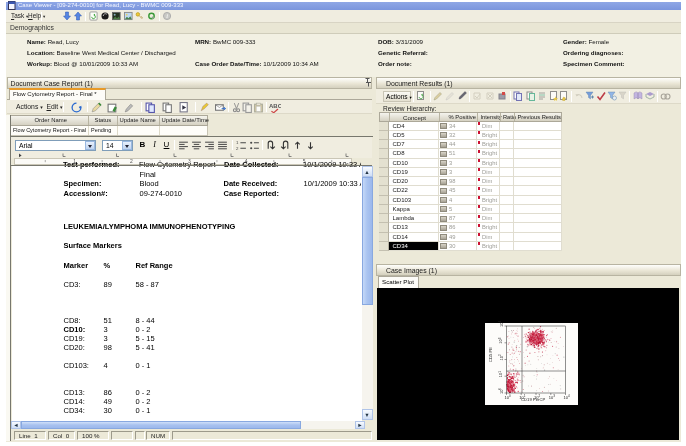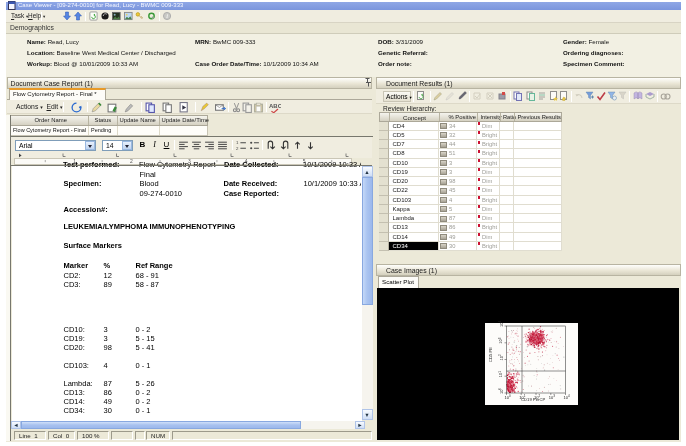--- a/index.html
+++ b/index.html
@@ -279,69 +279,64 @@
 <div class="abs" style="top:4.0px;left:0;height:9px;width:100%;">
       <span class="abs" style="left:128px;font-size:7.5px;font-weight:normal;white-space:nowrap;">Final</span>
     </div>
     <div class="abs" style="top:13.5px;left:0;height:9px;width:100%;">
       <span class="abs" style="left:52px;font-size:7.5px;font-weight:bold;white-space:nowrap;">Specimen:</span>
       <span class="abs" style="left:128px;font-size:7.5px;font-weight:normal;white-space:nowrap;">Blood</span>
       <span class="abs" style="left:212px;font-size:7.5px;font-weight:bold;white-space:nowrap;">Date Received:</span>
       <span class="abs" style="left:292px;font-size:7.5px;font-weight:normal;white-space:nowrap;">10/1/2009 10:33 AM</span>
     </div>
     <div class="abs" style="top:23.0px;left:0;height:9px;width:100%;">
-      <span class="abs" style="left:52px;font-size:7.5px;font-weight:bold;white-space:nowrap;margin-top:16px;">Accession#:</span>
+      <span class="abs" style="left:52px;font-size:7.5px;font-weight:bold;white-space:nowrap;">Accession#:</span>
       <span class="abs" style="left:128px;font-size:7.5px;font-weight:normal;white-space:nowrap;">09-274-0010</span>
       <span class="abs" style="left:212px;font-size:7.5px;font-weight:bold;white-space:nowrap;">Case Reported:</span>
     </div>
     <div class="abs" style="top:56.0px;left:0;height:9px;width:100%;">
       <span class="abs" style="left:52px;font-size:7.5px;font-weight:bold;white-space:nowrap;">LEUKEMIA/LYMPHOMA IMMUNOPHENOTYPING</span>
     </div>
     <div class="abs" style="top:75.5px;left:0;height:9px;width:100%;">
       <span class="abs" style="left:52px;font-size:7.5px;font-weight:bold;white-space:nowrap;">Surface Markers</span>
     </div>
     <div class="abs" style="top:95.5px;left:0;height:9px;width:100%;">
       <span class="abs" style="left:52px;font-size:7.5px;font-weight:bold;white-space:nowrap;">Marker</span>
       <span class="abs" style="left:92px;font-size:7.5px;font-weight:bold;white-space:nowrap;">%</span>
       <span class="abs" style="left:124px;font-size:7.5px;font-weight:bold;white-space:nowrap;">Ref Range</span>
     </div>
-    <div class="abs" style="top:105.0px;left:0;height:9px;width:100%;">
-      <span class="abs" style="left:52px;font-size:7.5px;font-weight:normal;white-space:nowrap;">CD2:</span>
-      <span class="abs" style="left:92px;font-size:7.5px;font-weight:normal;white-space:nowrap;">12</span>
-      <span class="abs" style="left:124px;font-size:7.5px;font-weight:normal;white-space:nowrap;">68 - 91</span>
-    </div>
     <div class="abs" style="top:114.0px;left:0;height:9px;width:100%;">
       <span class="abs" style="left:52px;font-size:7.5px;font-weight:normal;white-space:nowrap;">CD3:</span>
       <span class="abs" style="left:92px;font-size:7.5px;font-weight:normal;white-space:nowrap;">89</span>
       <span class="abs" style="left:124px;font-size:7.5px;font-weight:normal;white-space:nowrap;">58 - 87</span>
     </div>
+    <div class="abs" style="top:150.0px;left:0;height:9px;width:100%;">
+      <span class="abs" style="left:52px;font-size:7.5px;font-weight:normal;white-space:nowrap;">CD8:</span>
+      <span class="abs" style="left:92px;font-size:7.5px;font-weight:normal;white-space:nowrap;">51</span>
+      <span class="abs" style="left:124px;font-size:7.5px;font-weight:normal;white-space:nowrap;">8 - 44</span>
+    </div>
     <div class="abs" style="top:159.0px;left:0;height:9px;width:100%;">
-      <span class="abs" style="left:52px;font-size:7.5px;font-weight:normal;white-space:nowrap;">CD10:</span>
+      <span class="abs" style="left:52px;font-size:7.5px;font-weight:bold;white-space:nowrap;">CD10:</span>
       <span class="abs" style="left:92px;font-size:7.5px;font-weight:normal;white-space:nowrap;">3</span>
       <span class="abs" style="left:124px;font-size:7.5px;font-weight:normal;white-space:nowrap;">0 - 2</span>
     </div>
     <div class="abs" style="top:168.0px;left:0;height:9px;width:100%;">
       <span class="abs" style="left:52px;font-size:7.5px;font-weight:normal;white-space:nowrap;">CD19:</span>
       <span class="abs" style="left:92px;font-size:7.5px;font-weight:normal;white-space:nowrap;">3</span>
       <span class="abs" style="left:124px;font-size:7.5px;font-weight:normal;white-space:nowrap;">5 - 15</span>
     </div>
     <div class="abs" style="top:177.0px;left:0;height:9px;width:100%;">
       <span class="abs" style="left:52px;font-size:7.5px;font-weight:normal;white-space:nowrap;">CD20:</span>
       <span class="abs" style="left:92px;font-size:7.5px;font-weight:normal;white-space:nowrap;">98</span>
       <span class="abs" style="left:124px;font-size:7.5px;font-weight:normal;white-space:nowrap;">5 - 41</span>
     </div>
     <div class="abs" style="top:195.0px;left:0;height:9px;width:100%;">
       <span class="abs" style="left:52px;font-size:7.5px;font-weight:normal;white-space:nowrap;">CD103:</span>
       <span class="abs" style="left:92px;font-size:7.5px;font-weight:normal;white-space:nowrap;">4</span>
       <span class="abs" style="left:124px;font-size:7.5px;font-weight:normal;white-space:nowrap;">0 - 1</span>
-    </div>
-    <div class="abs" style="top:213.0px;left:0;height:9px;width:100%;">
-      <span class="abs" style="left:52px;font-size:7.5px;font-weight:normal;white-space:nowrap;">Lambda:</span>
-      <span class="abs" style="left:92px;font-size:7.5px;font-weight:normal;white-space:nowrap;">87</span>
-      <span class="abs" style="left:124px;font-size:7.5px;font-weight:normal;white-space:nowrap;">5 - 26</span>
     </div>
     <div class="abs" style="top:222.0px;left:0;height:9px;width:100%;">
       <span class="abs" style="left:52px;font-size:7.5px;font-weight:normal;white-space:nowrap;">CD13:</span>
       <span class="abs" style="left:92px;font-size:7.5px;font-weight:normal;white-space:nowrap;">86</span>
       <span class="abs" style="left:124px;font-size:7.5px;font-weight:normal;white-space:nowrap;">0 - 2</span>
     </div>
     <div class="abs" style="top:231.0px;left:0;height:9px;width:100%;">
       <span class="abs" style="left:52px;font-size:7.5px;font-weight:normal;white-space:nowrap;">CD14:</span>
       <span class="abs" style="left:92px;font-size:7.5px;font-weight:normal;white-space:nowrap;">49</span>
       <span class="abs" style="left:124px;font-size:7.5px;font-weight:normal;white-space:nowrap;">0 - 2</span>

